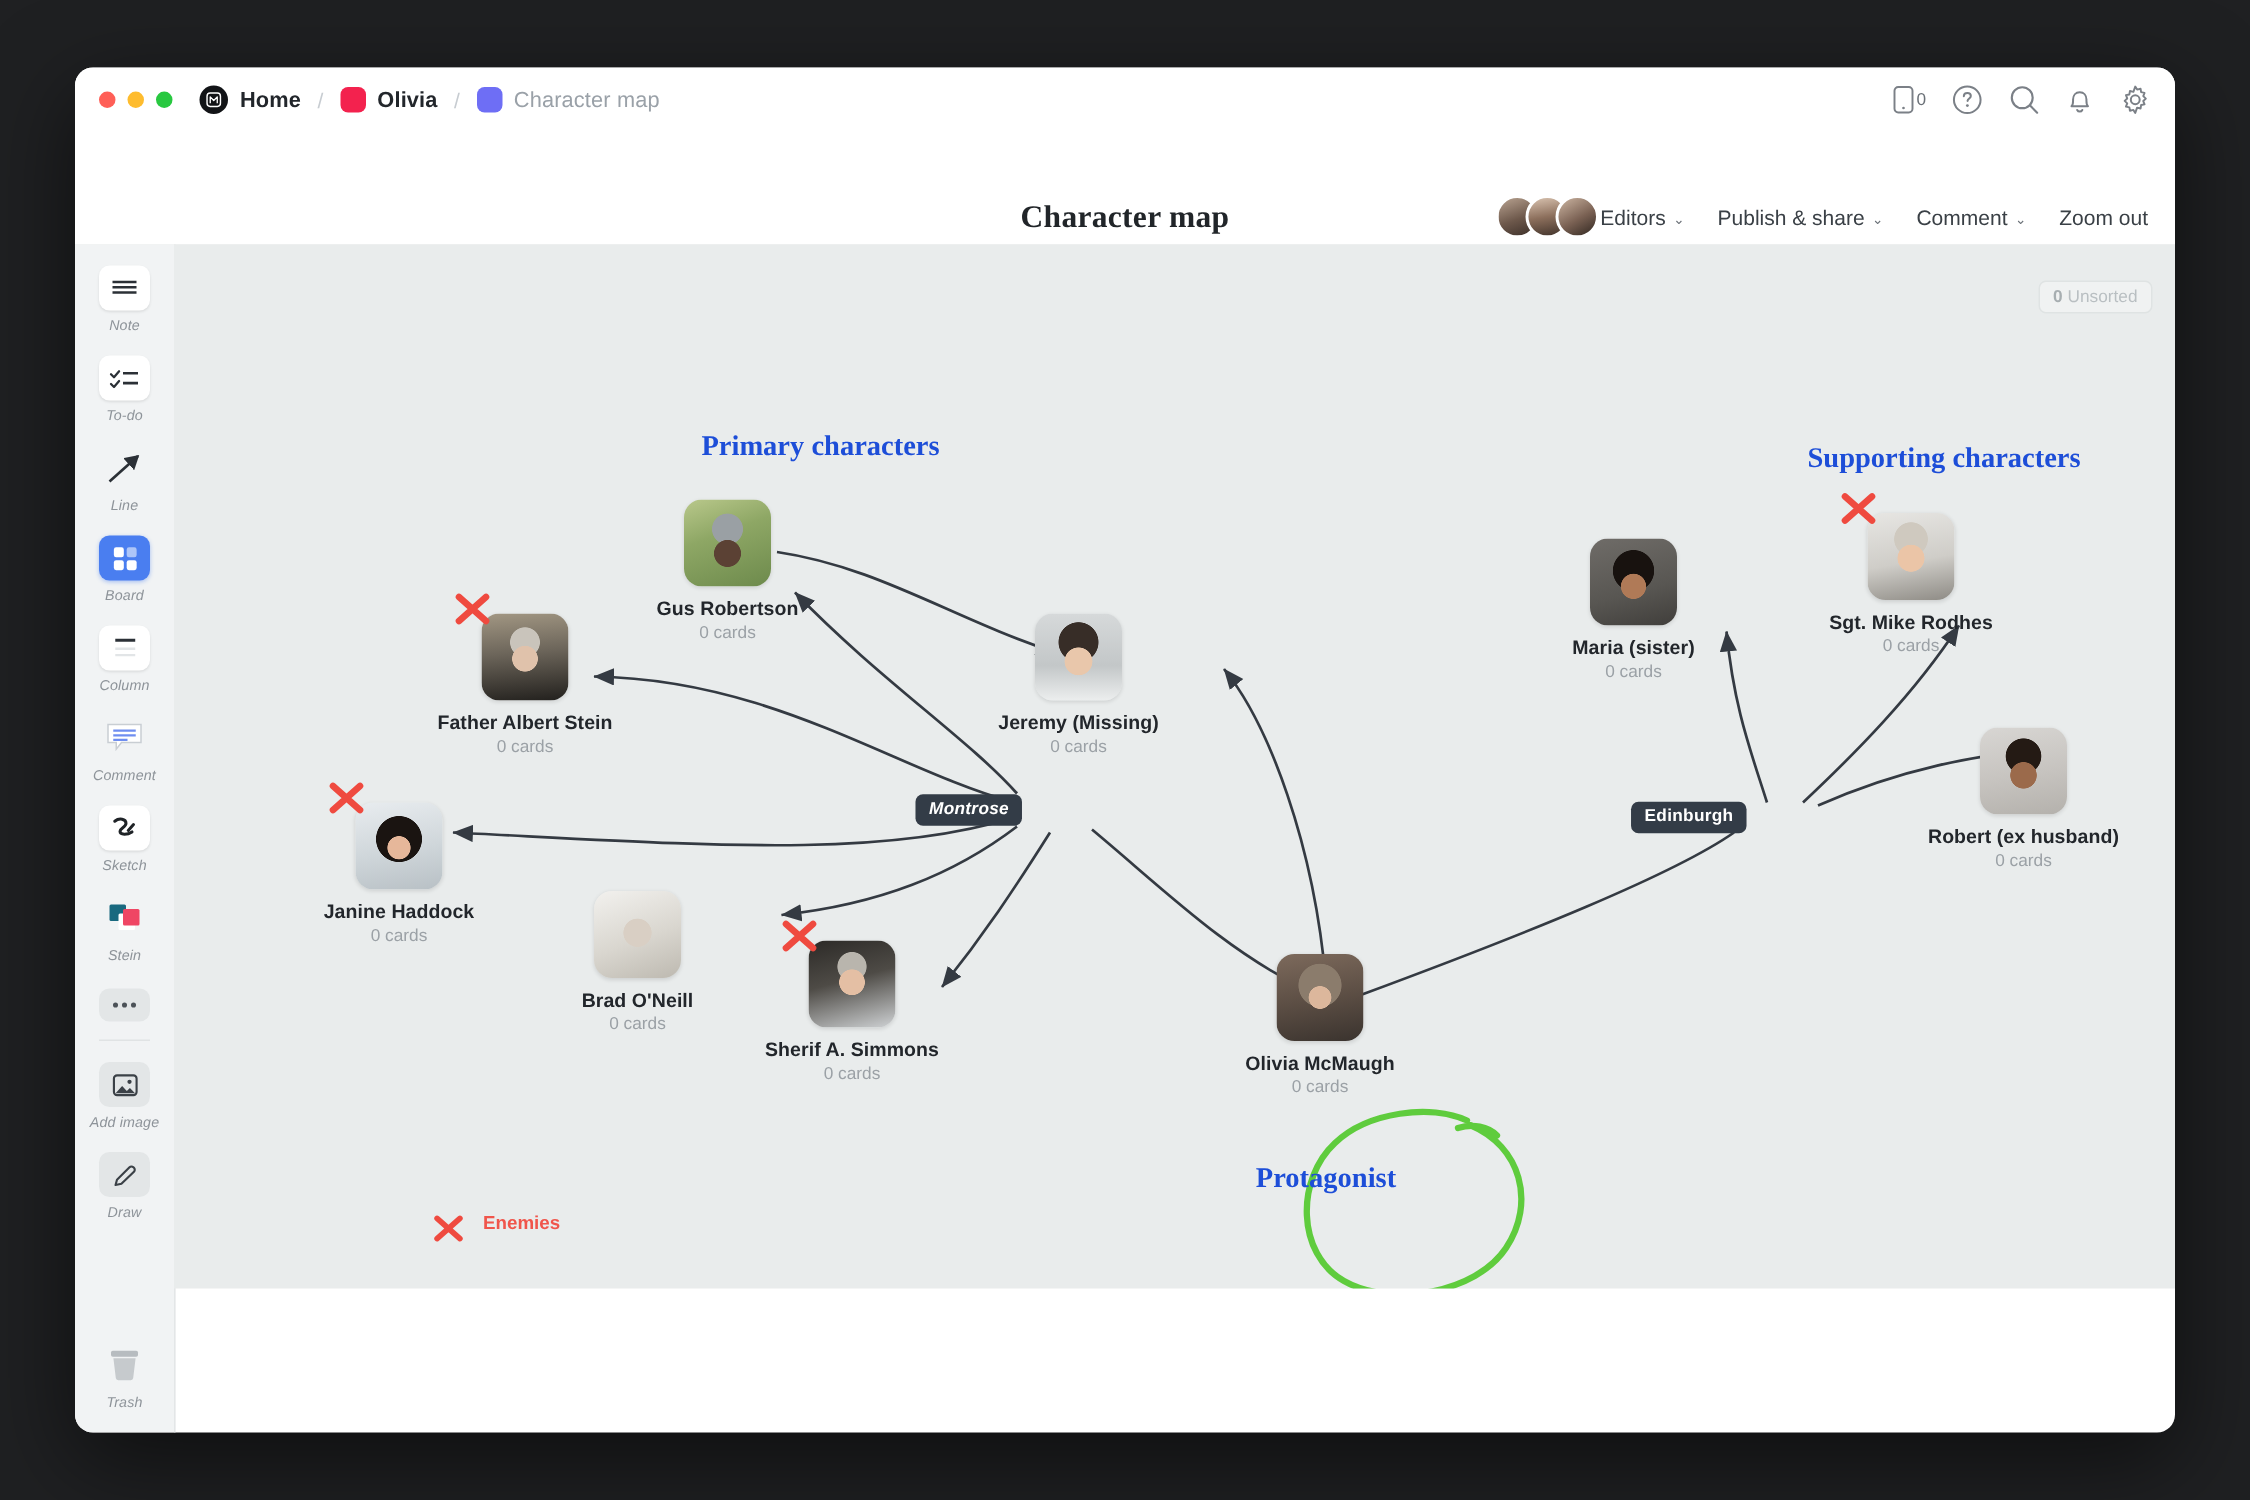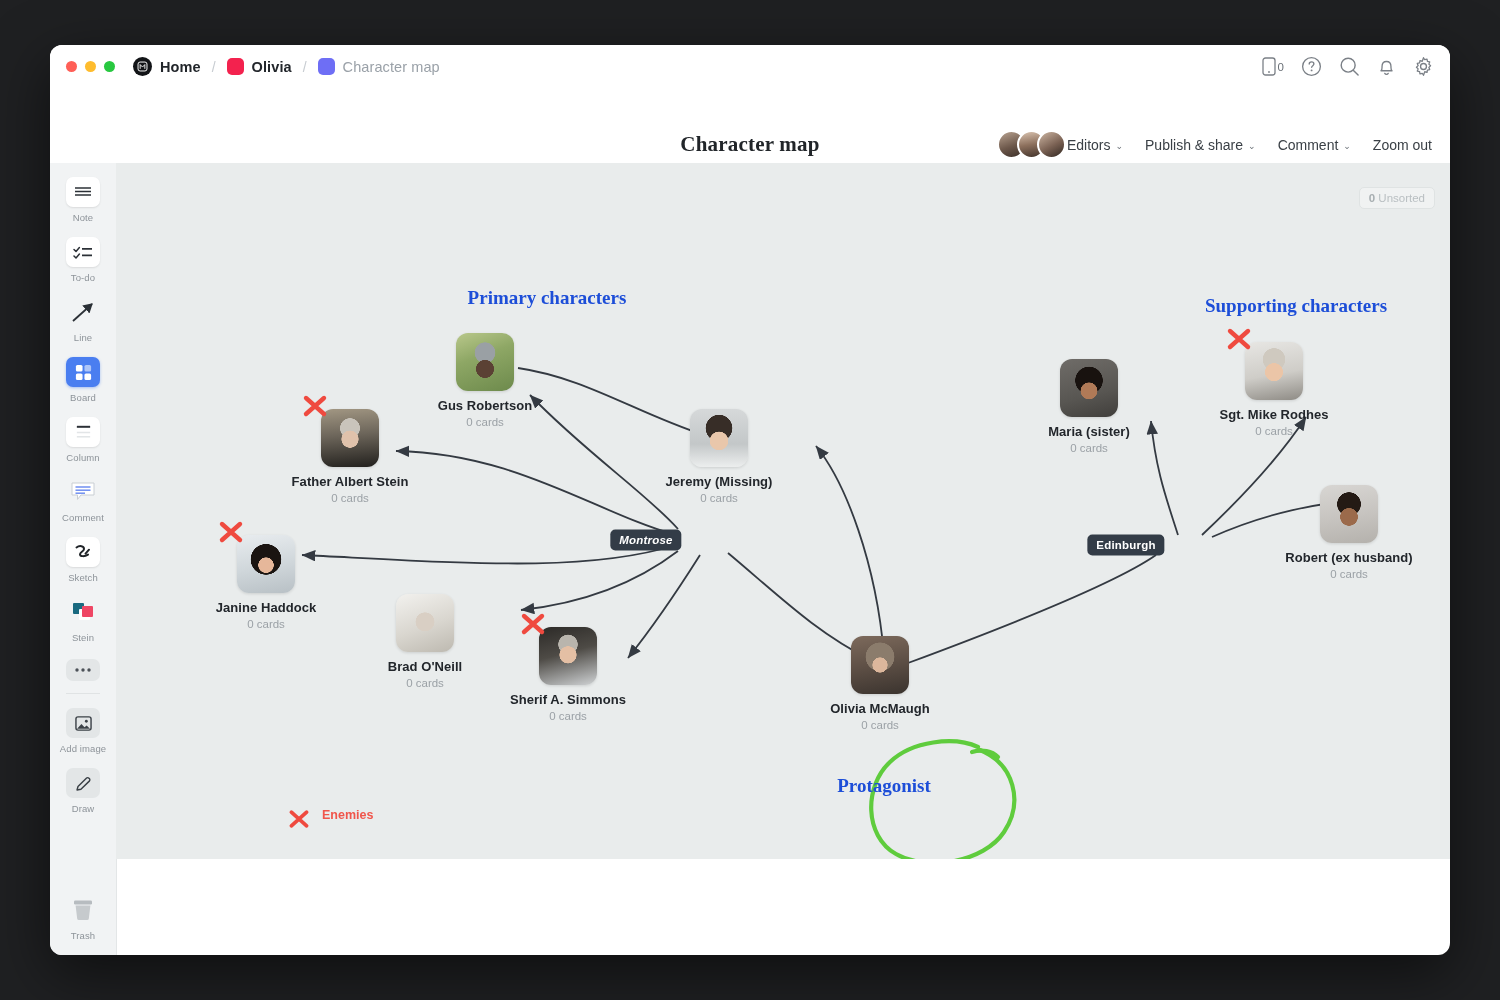--- a/index.html
+++ b/index.html
@@ -119,20 +119,21 @@
     background: #ffffff;
     display: flex; align-items: center; justify-content: center;
     box-shadow: 0 1px 2px rgba(0,0,0,0.10);
   }
   .tool-icon.plain { background: transparent; box-shadow: none; }
   .tool-icon.grey { background: #e3e6e7; box-shadow: none; }
   .tool-icon.active { background: #4a7ef0; box-shadow: 0 1px 3px rgba(74,126,240,.45); }
   .tool-label {
     font-size: 9.5px; color: #8d9399; margin-top: 5px;
     letter-spacing: .1px;
+    font-style: italic;
   }
   .tool-sep {
     width: 34px; height: 1px; background: #e0e3e4;
     margin: 12px auto 0 auto;
   }
   #trash-tool { position: absolute; bottom: 14px; left: 0; width: 66px; }
 
   
   #canvas {
     position: absolute; left: 66px; top: 118px;

